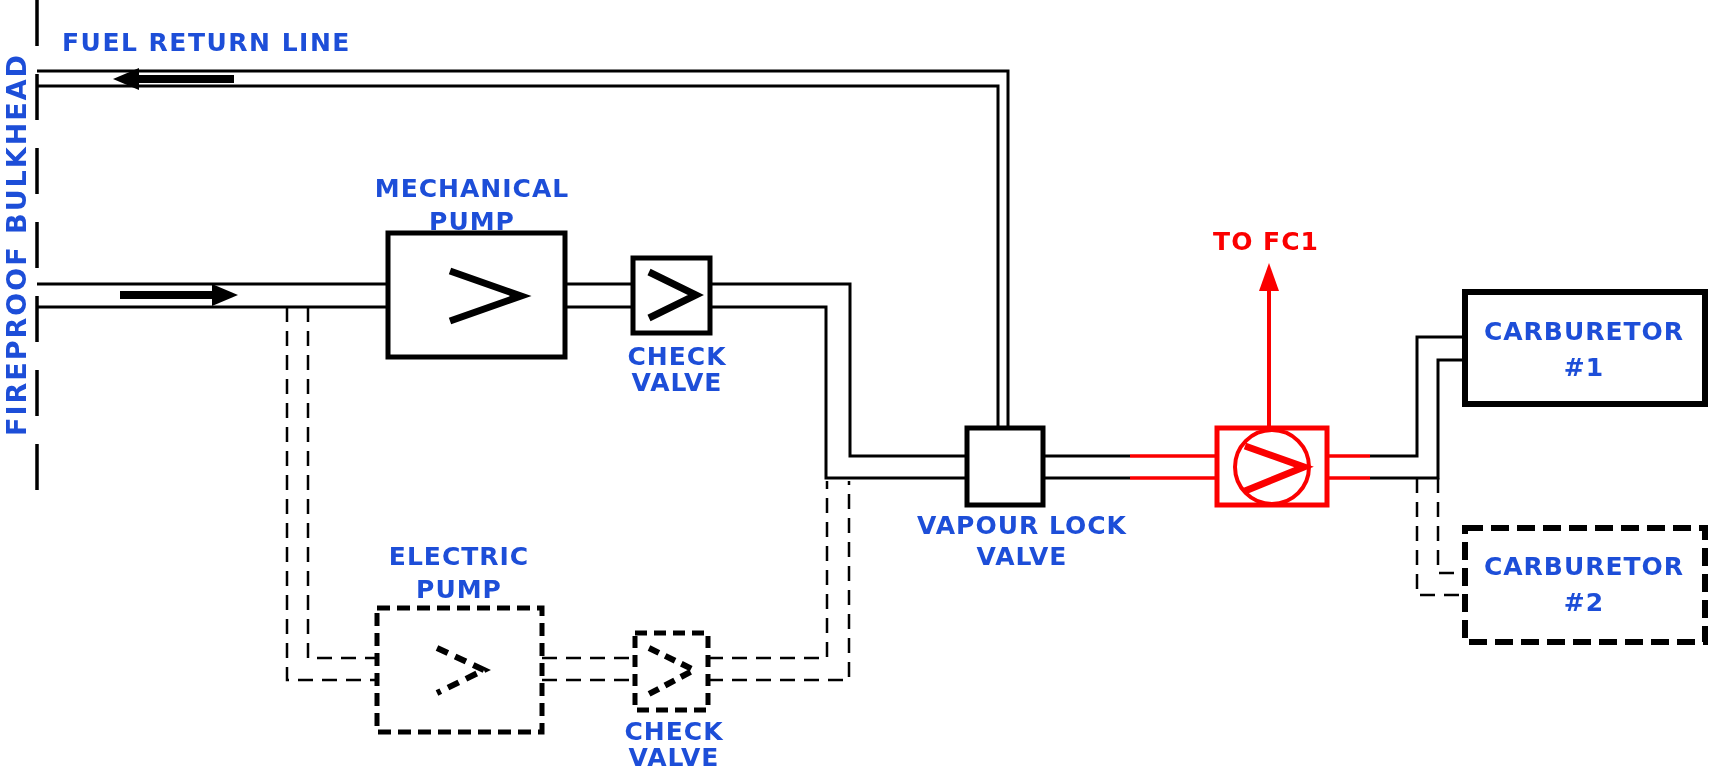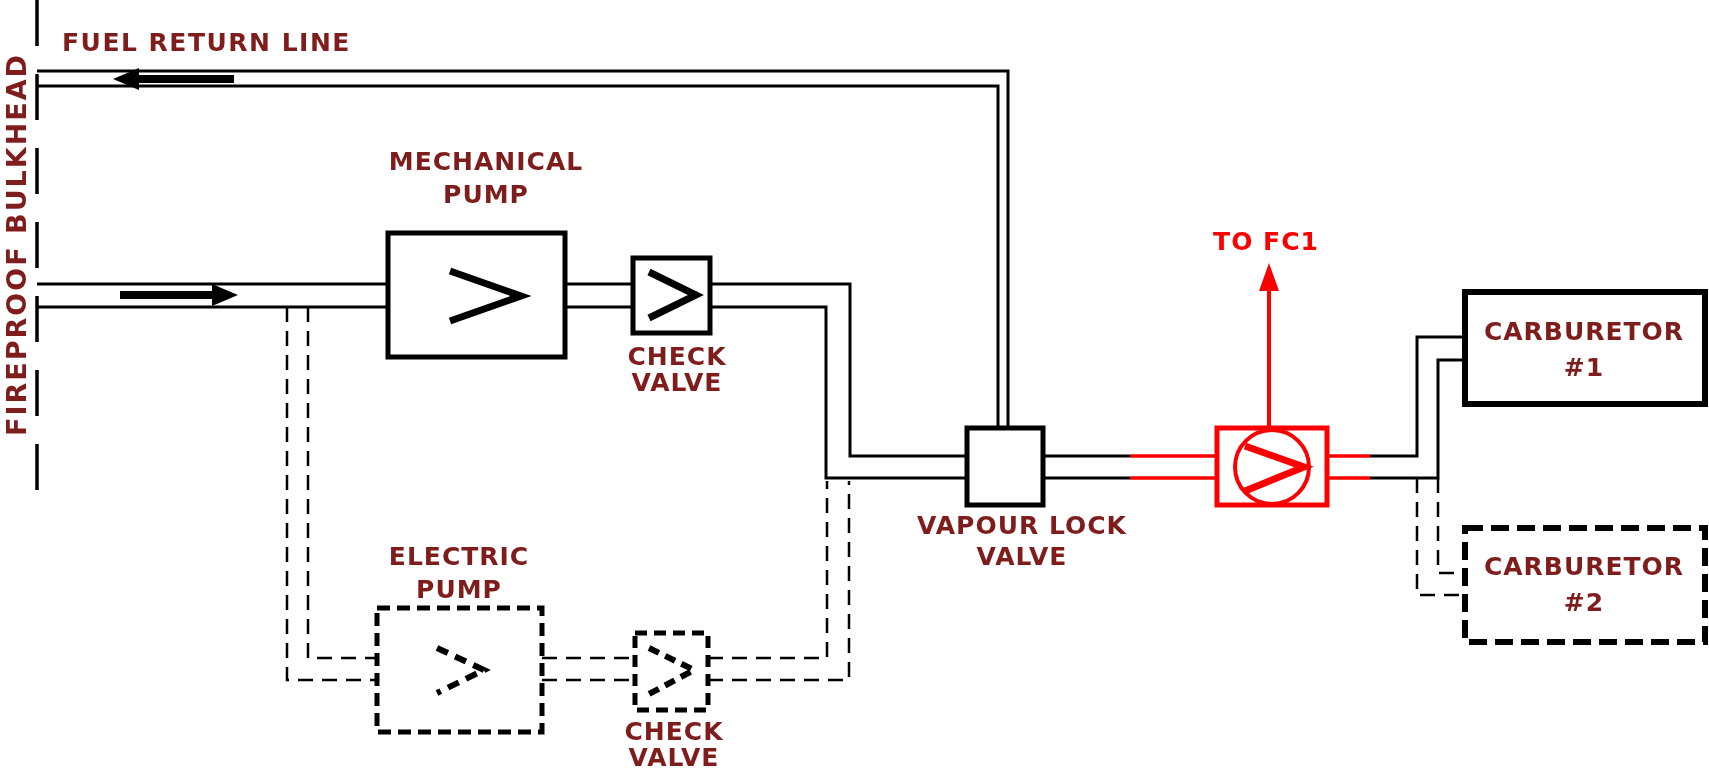--- a/index.html
+++ b/index.html
@@ -9,21 +9,21 @@
     background:#fff;
     font-family:"DejaVu Sans",sans-serif;
     overflow:hidden;
   }
   .canvas svg{position:absolute;left:0;top:0;}
   .lbl{
     position:absolute;
     font-weight:bold;
     font-size:25px;
     letter-spacing:1px;
-    color:#7f1d1d;
+    color:#1d4ed8;
     white-space:pre-line;
     line-height:30px;
   }
   .ctr{transform:translateX(-50%);text-align:center;}
   .red{color:var(--accent);text-align:right;}
   .vert{
     writing-mode:vertical-rl;
     transform:rotate(180deg);
     font-size:27px;
     line-height:36px;
@@ -101,21 +101,21 @@
       <line x1="1269" y1="428" x2="1269" y2="288" stroke="var(--accent)" stroke-width="4"></line>
       <polygon points="1269,263 1259,291 1279,291" fill="var(--accent)"></polygon>
     </g>
   </svg>
 
   <div class="lbl vert" style="left:-1px;top:52px;height:384px;">FIREPROOF BULKHEAD</div>
 
   <div class="lbl" style="left:62px;top:28px;letter-spacing:1.5px;">FUEL RETURN LINE</div>
 
 
-  <div class="lbl ctr" style="left:472px;top:145px;line-height:33px;margin-left:14px;">MECHANICAL
+  <div class="lbl ctr" style="left:472px;top:172px;line-height:33px;">MECHANICAL
 PUMP</div>
 
   <div class="lbl ctr" style="left:677px;top:344px;line-height:26px;">CHECK
 VALVE</div>
 
   <div class="lbl ctr" style="left:459px;top:540px;line-height:33px;">ELECTRIC
 PUMP</div>
 
   <div class="lbl ctr" style="left:674px;top:719px;line-height:26px;">CHECK
 VALVE</div>

